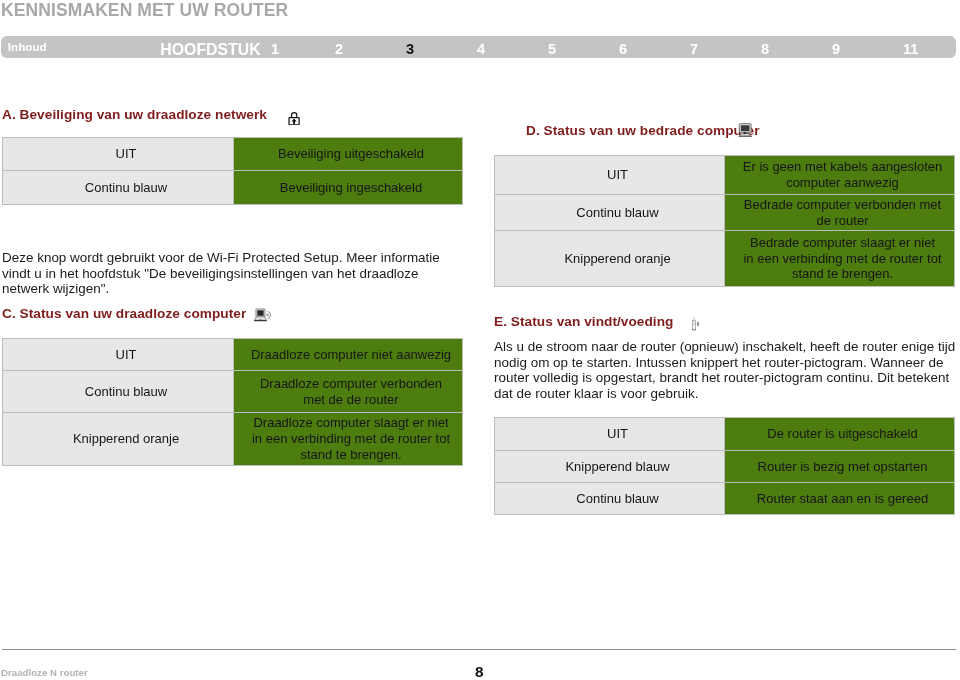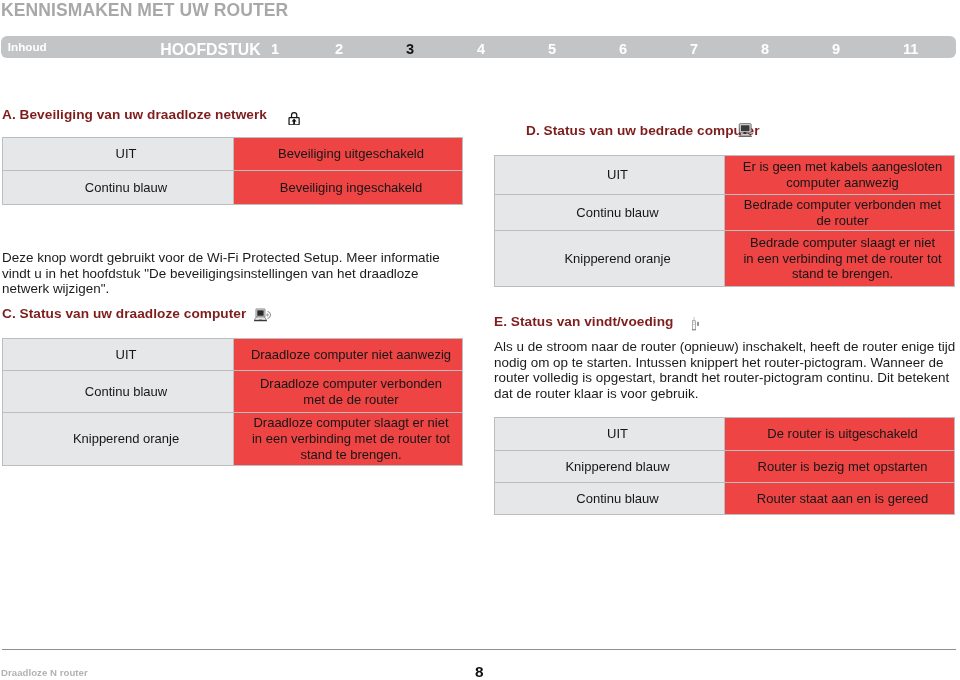--- a/index.html
+++ b/index.html
@@ -23,21 +23,21 @@
   .sec-head .ico{position:absolute;top:0;}
 
   
   .para{position:absolute;white-space:pre-line;font-size:13.43px;color:#1b1b1b;line-height:15.72px;letter-spacing:0.02px;}
 
   
   .tbl{position:absolute;border-collapse:collapse;table-layout:fixed;background:#fff;}
   .tbl td{box-sizing:border-box;white-space:pre-line;border:1px solid #bcbdbf;
           font-size:13px;color:#161616;line-height:15.7px;vertical-align:middle;text-align:center;}
   .tbl td.lab{background:#e6e7e9;padding-left:17px;}
-  .tbl td.val{background:#ef4444;padding-left:14px;padding-right:8px;}
+  .tbl td.val{background:#4d7c0f;padding-left:14px;padding-right:8px;}
 
   
   .wpslabel{font-family:"Liberation Sans",sans-serif;font-size:9.1px;font-weight:bold;
             fill:#9d9d9d;letter-spacing:0.2px;}
 
   
   .foot-rule{position:absolute;left:2px;top:649px;width:954px;height:1px;background:#8e8e8e;}
   .foot-left{position:absolute;left:1px;top:667px;font-size:9.6px;font-weight:bold;color:#b2b2b2;letter-spacing:0.05px;}
   .foot-page{position:absolute;left:475px;top:662.5px;font-size:15.4px;font-weight:bold;color:#111111;}
 </style>

